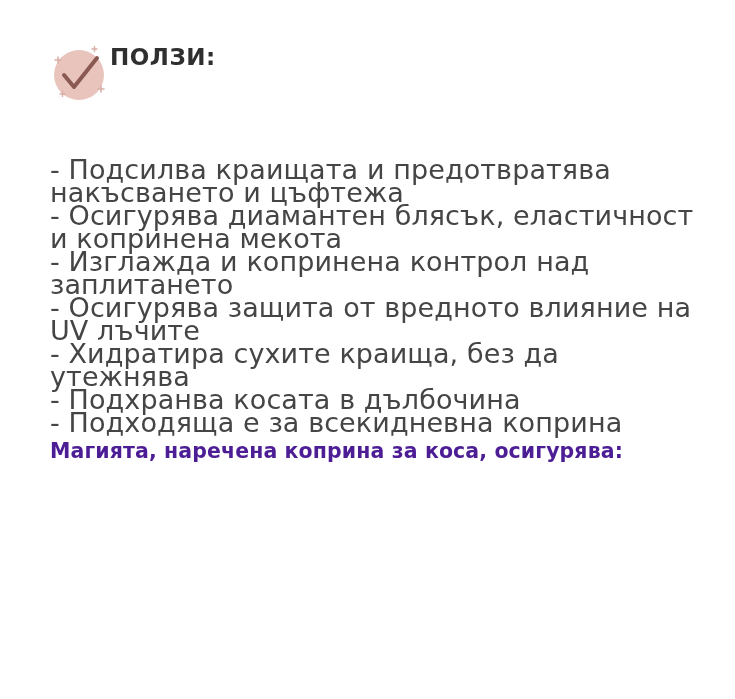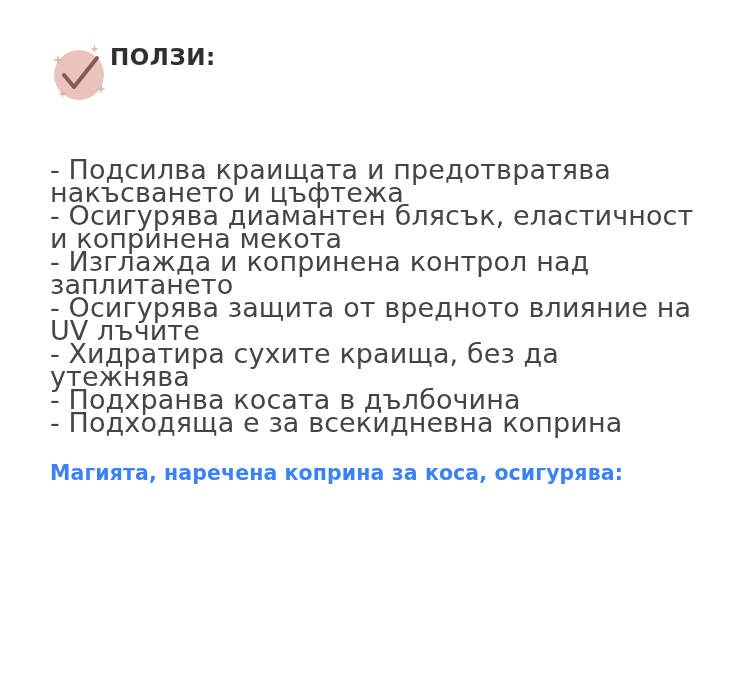--- a/index.html
+++ b/index.html
@@ -66,25 +66,24 @@
     padding-right: 12px;
   }
   .line {
     font-size: 27px;
     line-height: 23px;
     color: #454545;
     letter-spacing: 0.1px;
     white-space: pre-wrap;
   }
   .closing {
-    margin-top: 22px;
     font-size: 20.5px;
     line-height: 34px;
     font-weight: bold;
-    color: #3b82f6;
+    color: #4c1d95;
     letter-spacing: 0.1px;
   }
 </style>
 </head>
 <body>
 
 <div class="page">
 
   <div class="header">
     <div class="badge">

